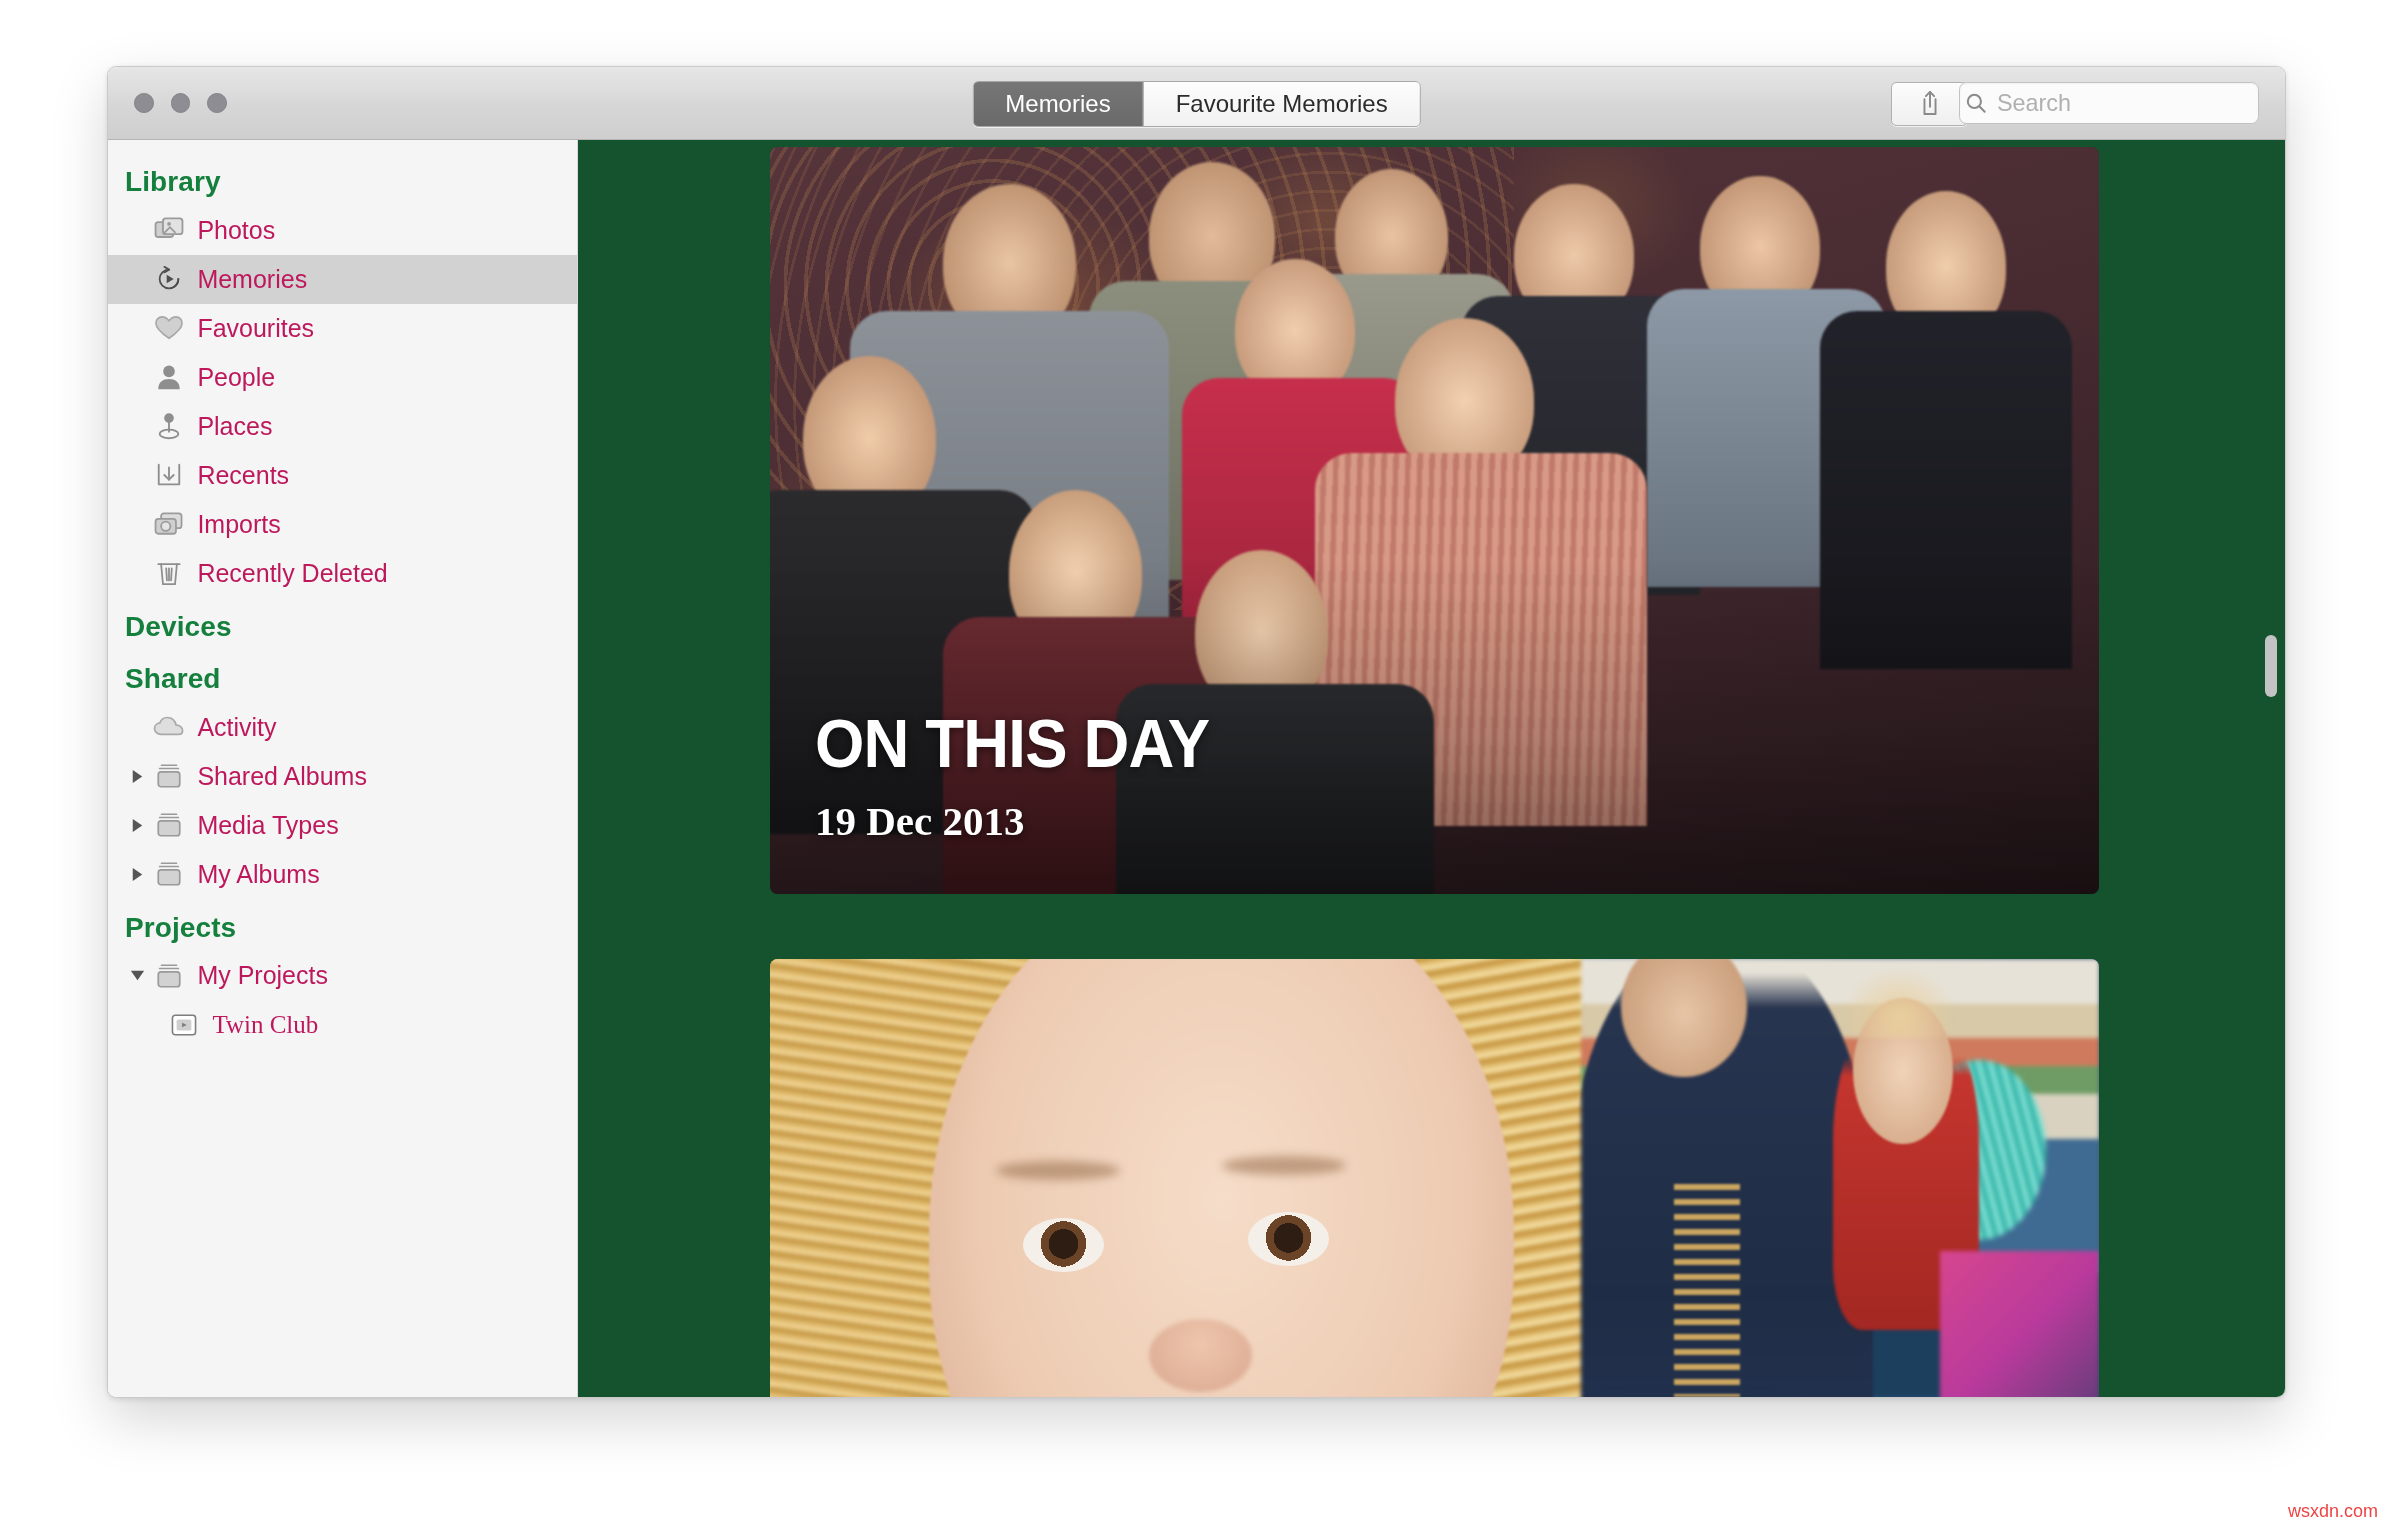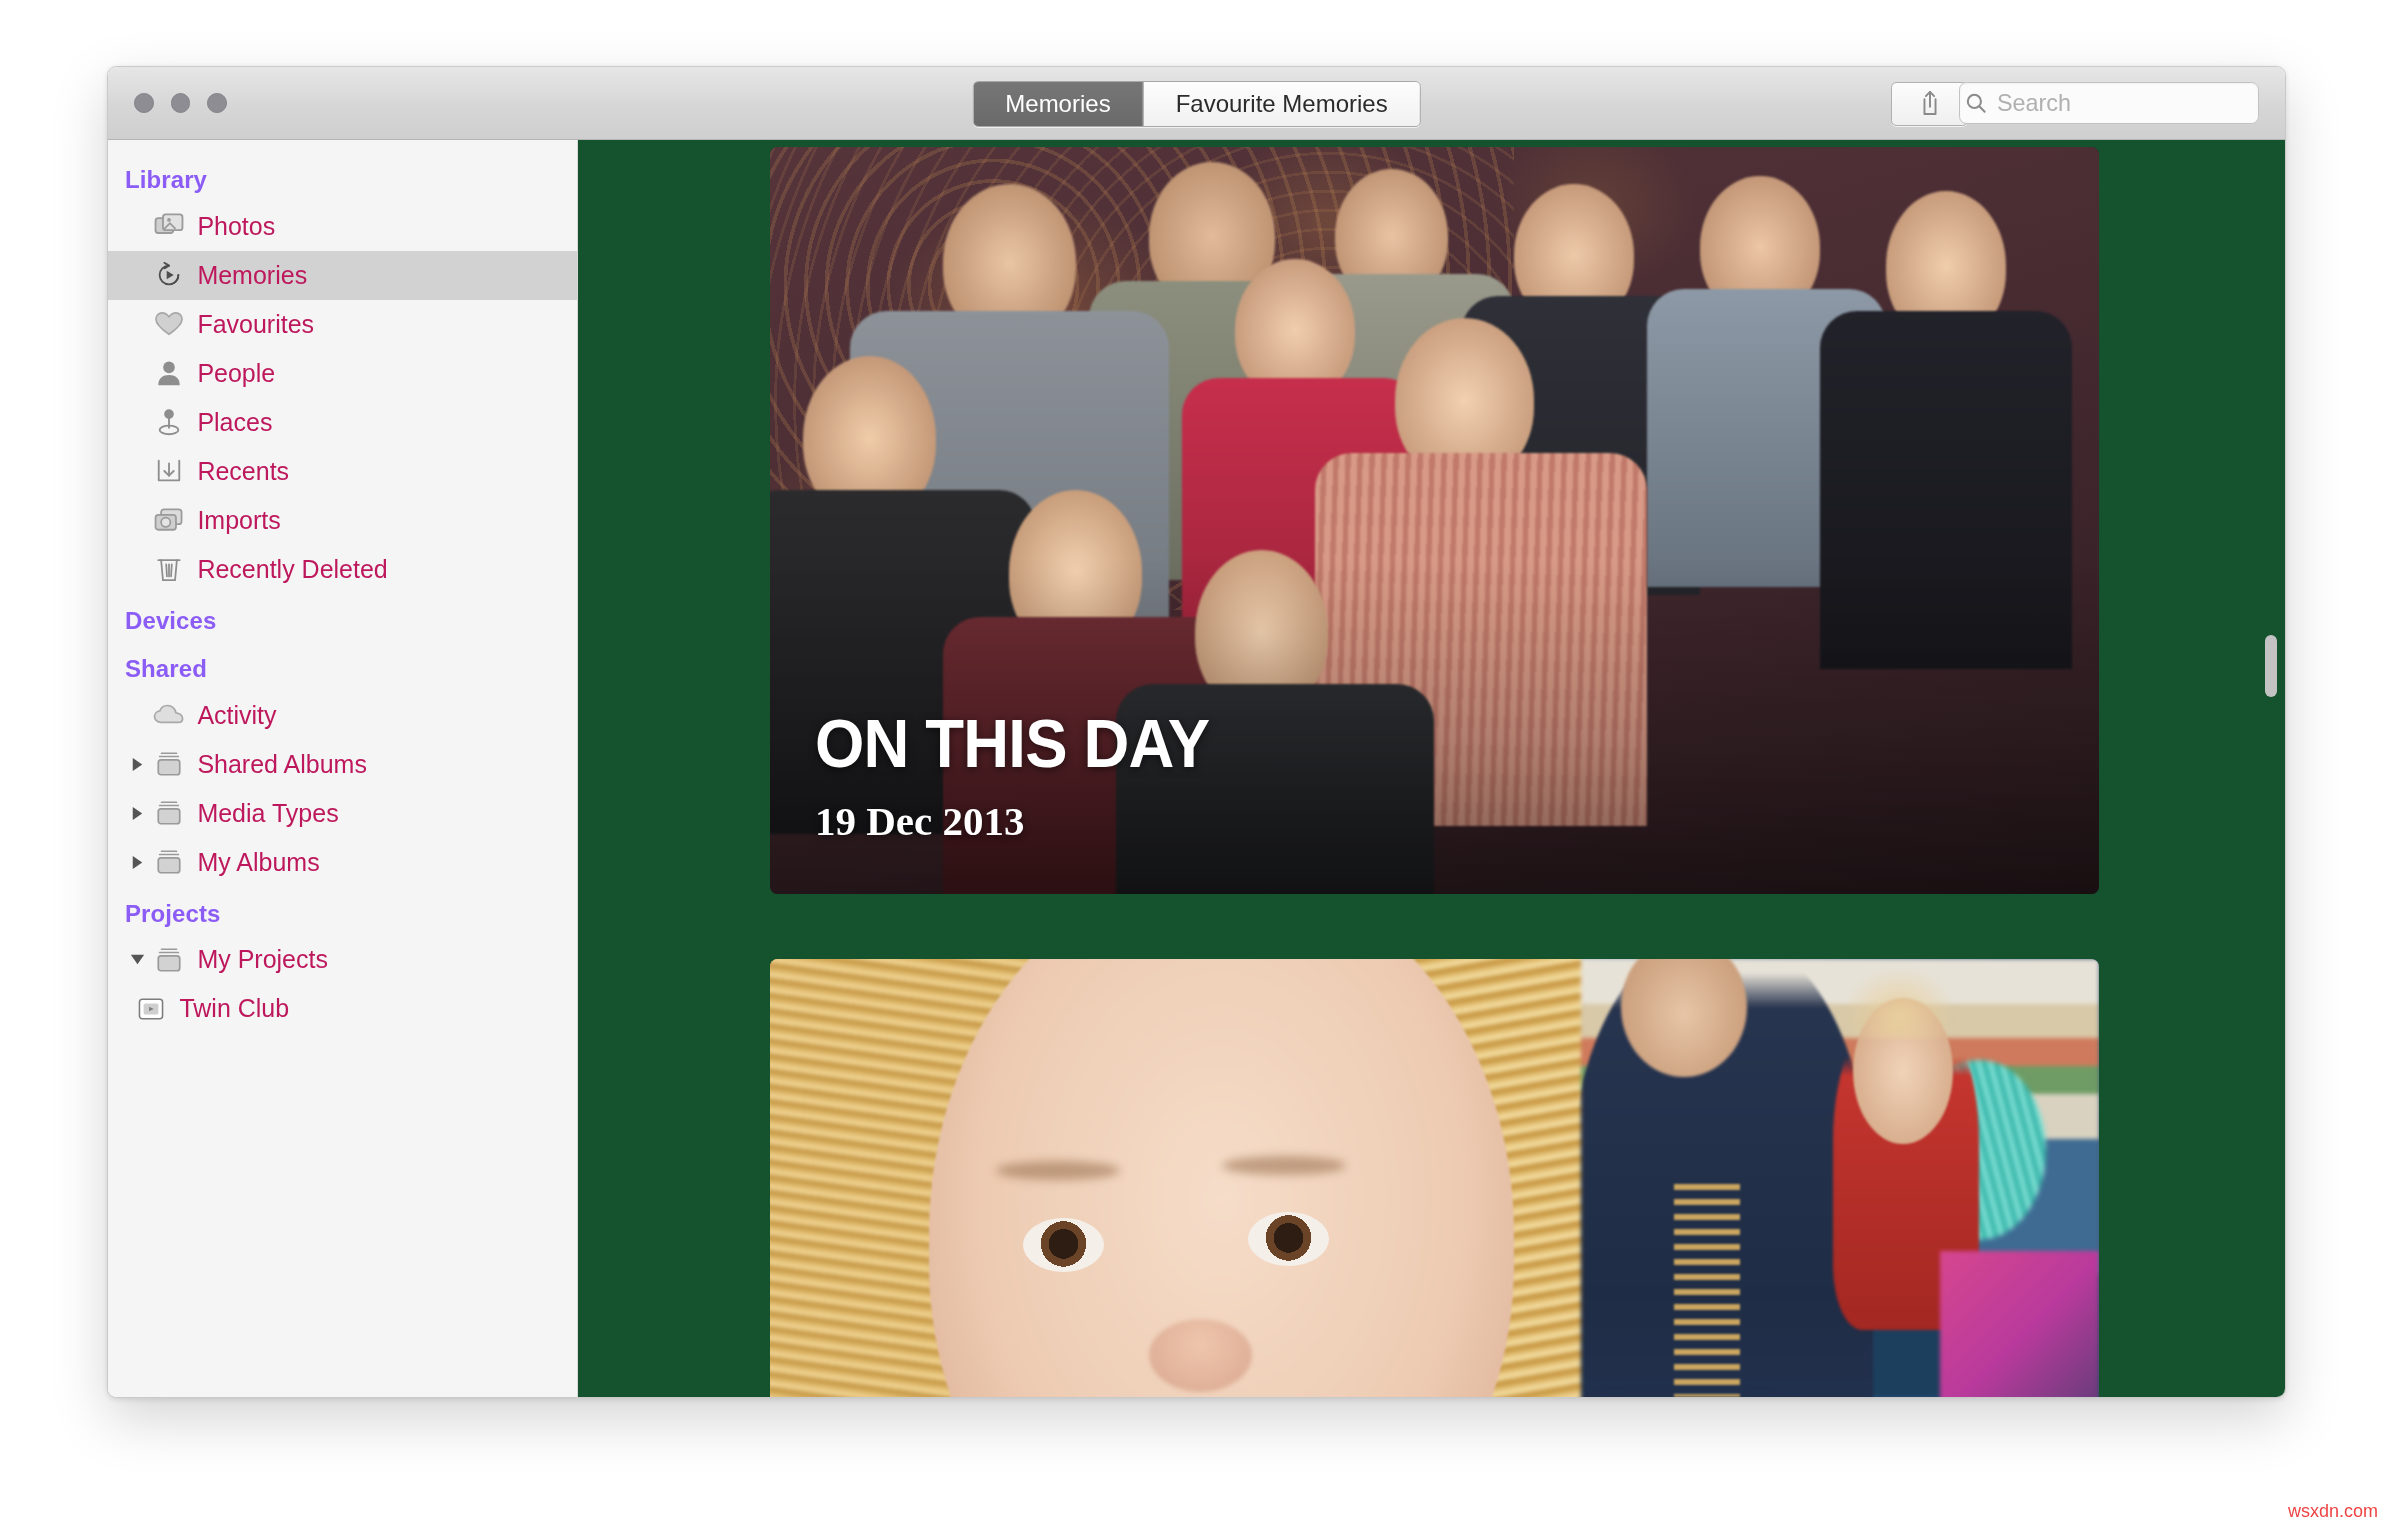--- a/index.html
+++ b/index.html
@@ -144,22 +144,22 @@
   #sidebar {
     width: 470px;
     background: #f5f5f5;
     border-right: 0.9px solid #d8d8d8;
     box-sizing: border-box;
     padding-top: 13px;
     overflow: hidden;
     flex: none;
   }
   .sec-header {
-    font-size: 24px;
-    color: #8b5cf6;
+    font-size: 28px;
+    color: #15803d;
     font-weight: bold;
     padding: 13px 0 7.5px 17px;
     letter-spacing: 0.1px;
   }
   .row {
     height: 49px;
     display: flex;
     align-items: center;
     padding-left: 17px;
     box-sizing: border-box;
@@ -180,21 +180,21 @@
     display: flex;
     align-items: center;
     justify-content: center;
   }
   .row-label {
     font-size: 25px;
     color: #be185d;
     padding-left: 9.4px;
     white-space: nowrap;
   }
-  .row.indent { padding-left: 23px; }
+  .row.indent { padding-left: 56px; font-family: Liberation Serif, serif; }
 
   
   #pane {
     flex: 1 1 auto;
     position: relative;
     background: #14532d;
     overflow: hidden;
   }
 
   .card {

